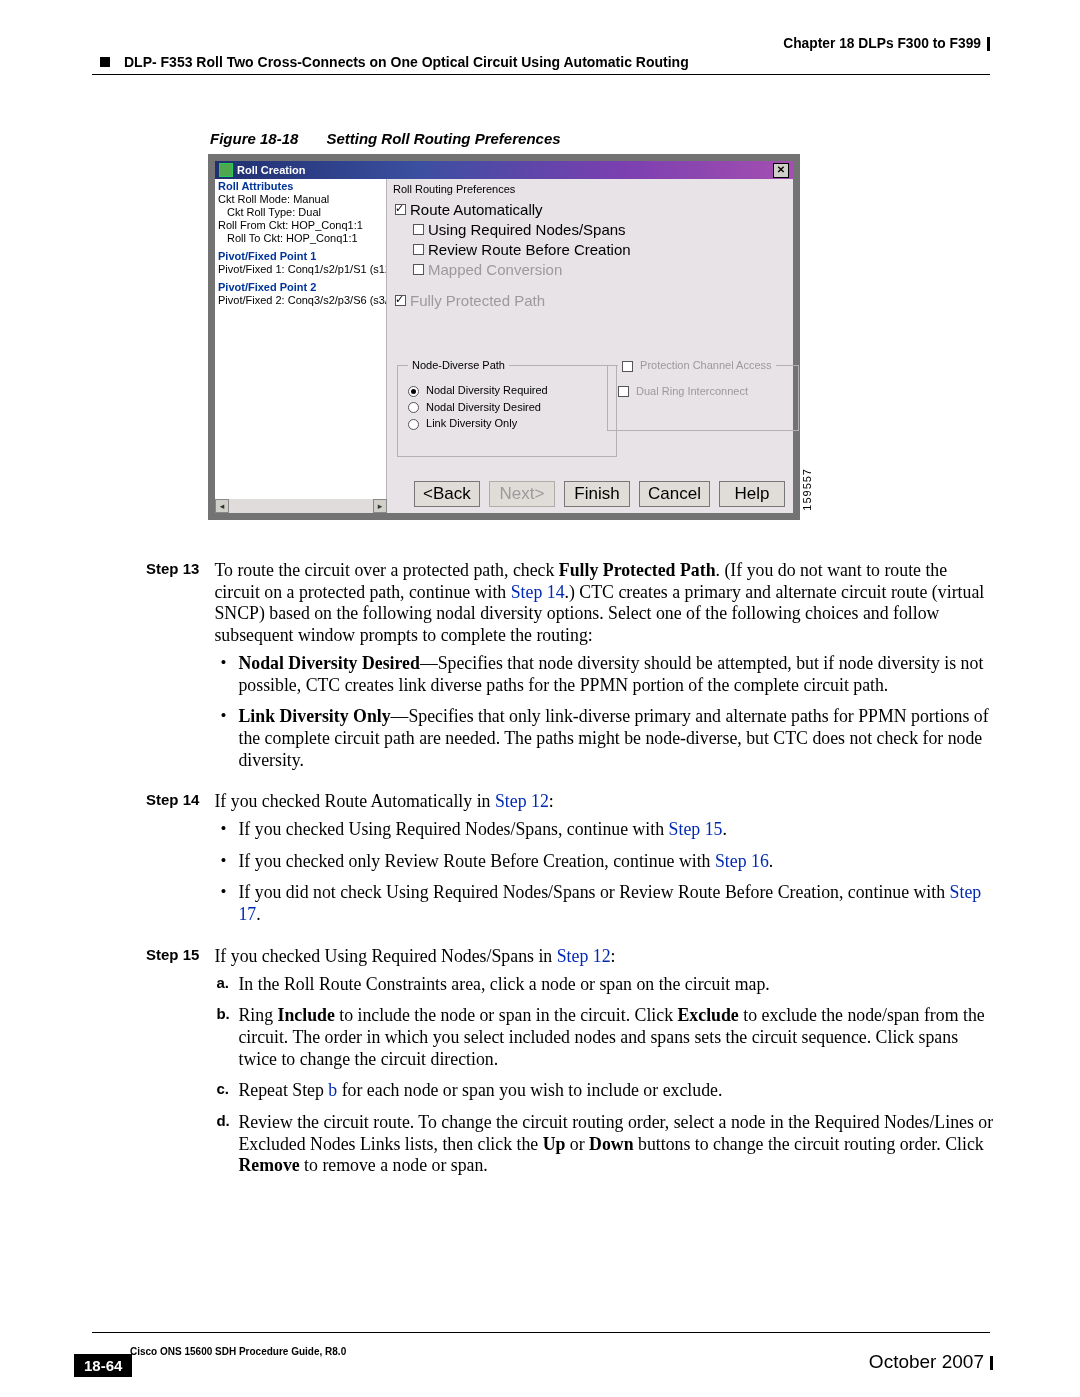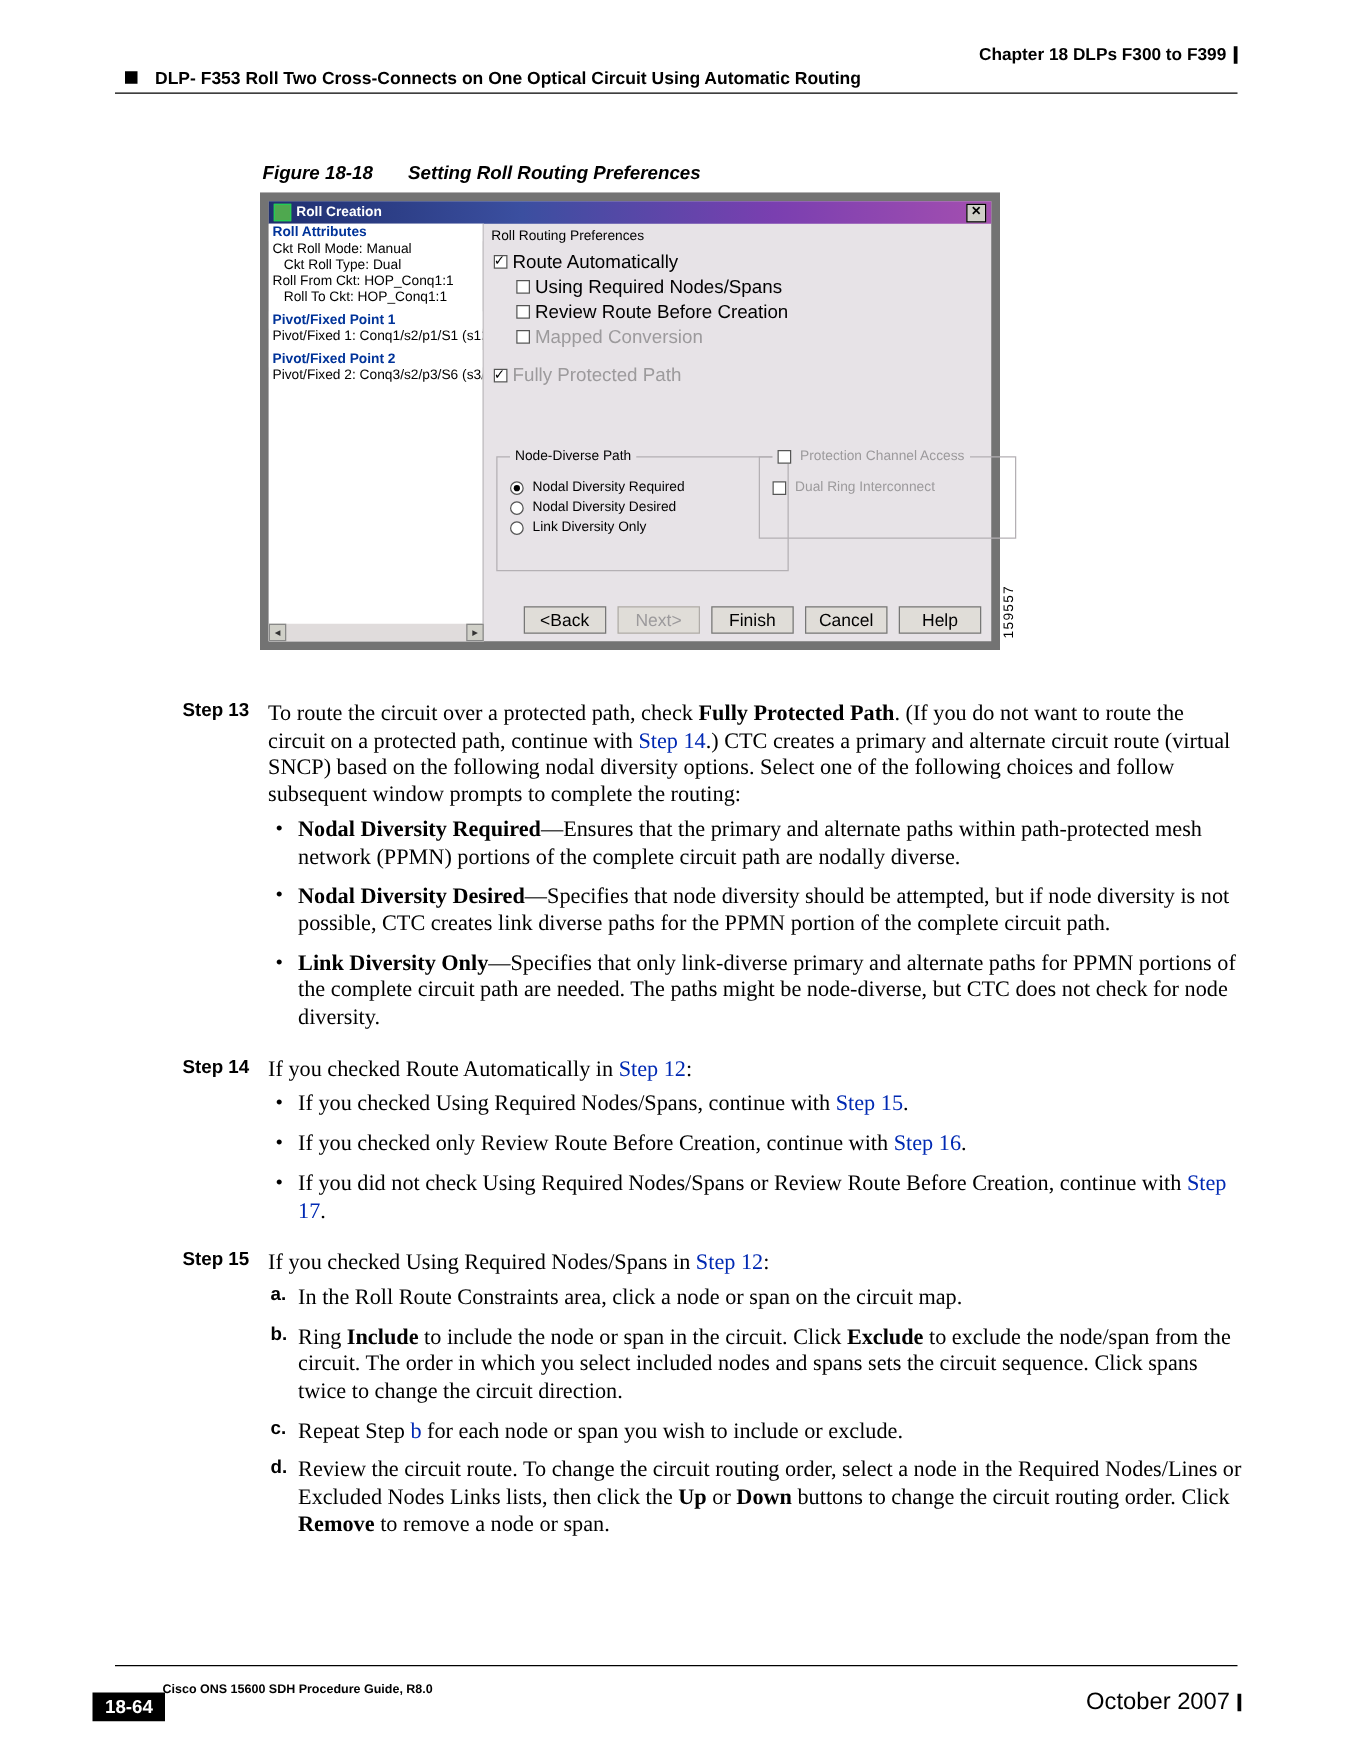--- a/index.html
+++ b/index.html
@@ -158,21 +158,21 @@
   }
   .shot .cb.checked::after {
     content:"✓"; position:absolute; left:-1px; top:-3px; font-size:11px; color:#000;
   }
   .shot .rline { margin: 3px 0 3px 2px; display:flex; align-items:center; font-size:15px; }
   .shot .rline.ind { margin-left: 20px; }
   .shot .ghost { color:#9c9a9c; }
   .shot .fieldset {
     position: absolute;
     border:1px solid #b4b0b4;
-    padding: 6px 24px 8px 10px;
+    padding: 6px 10px 8px 10px;
     font-size:11px;
   }
   .fs-node { left:10px; top:186px; width:198px; height:76px; }
   .fs-prot { left:220px; top:186px; width:170px; height:50px; }
   .shot .legend {
     position: relative;
     top: -13px;
     background: #e7e3e7;
     padding: 0 4px;
     display: inline-block;
@@ -183,21 +183,21 @@
   }
   .shot .radio.sel::after{
     content:""; position:absolute; left:2px; top:2px; width:5px; height:5px; background:#000; border-radius:50%;
   }
   .shot .radline{ margin:0 0 4px 0; }
   .shot .btnbar {
     position:absolute; right:8px; bottom:6px;
   }
   .shot .btn {
     display:inline-block; min-width:48px; padding:2px 8px; border:1px solid #777; background:#e0ddd8;
-    margin-left:6px; font-size:14px; text-align:center;
+    margin-left:6px; font-size:17px; text-align:center;
   }
   .shot .btn.ghost { color:#9c9a9c; border-color:#b0aca8; }
   .shot .imgid {
     position:absolute; right:-20px; bottom:2px;
     writing-mode: vertical-rl; transform: rotate(180deg);
     font-family: Arial, sans-serif; font-size:11px; color:#000; letter-spacing:1px;
   }
 
   
   .steps {
@@ -360,21 +360,20 @@
   </div>
 
   <div class="steps">
     <div class="stepblk">
       <span class="steplbl">Step 13</span>
       <div class="steptxt">
         <p>
           <span>To route the circuit over a protected path, check </span><b>Fully Protected Path</b><span>. (If you do not want to route the circuit on a protected path, continue with </span><span class="link">Step 14</span><span>.) CTC creates a primary and alternate circuit route (virtual SNCP) based on the following nodal diversity options. Select one of the following choices and follow subsequent window prompts to complete the routing:</span>
         </p>
         <ul class="bullets">
-          <li><b>Nodal Diversity Required</b><span>—Ensures that the primary and alternate paths within path-protected mesh network (PPMN) portions of the complete circuit path are nodally diverse.</span></li>
           <li><b>Nodal Diversity Desired</b><span>—Specifies that node diversity should be attempted, but if node diversity is not possible, CTC creates link diverse paths for the PPMN portion of the complete circuit path.</span></li>
           <li><b>Link Diversity Only</b><span>—Specifies that only link-diverse primary and alternate paths for PPMN portions of the complete circuit path are needed. The paths might be node-diverse, but CTC does not check for node diversity.</span></li>
         </ul>
       </div>
     </div>
 
     <div class="stepblk">
       <span class="steplbl">Step 14</span>
       <div class="steptxt">
         <p><span>If you checked Route Automatically in </span><span class="link">Step 12</span><span>:</span></p>

